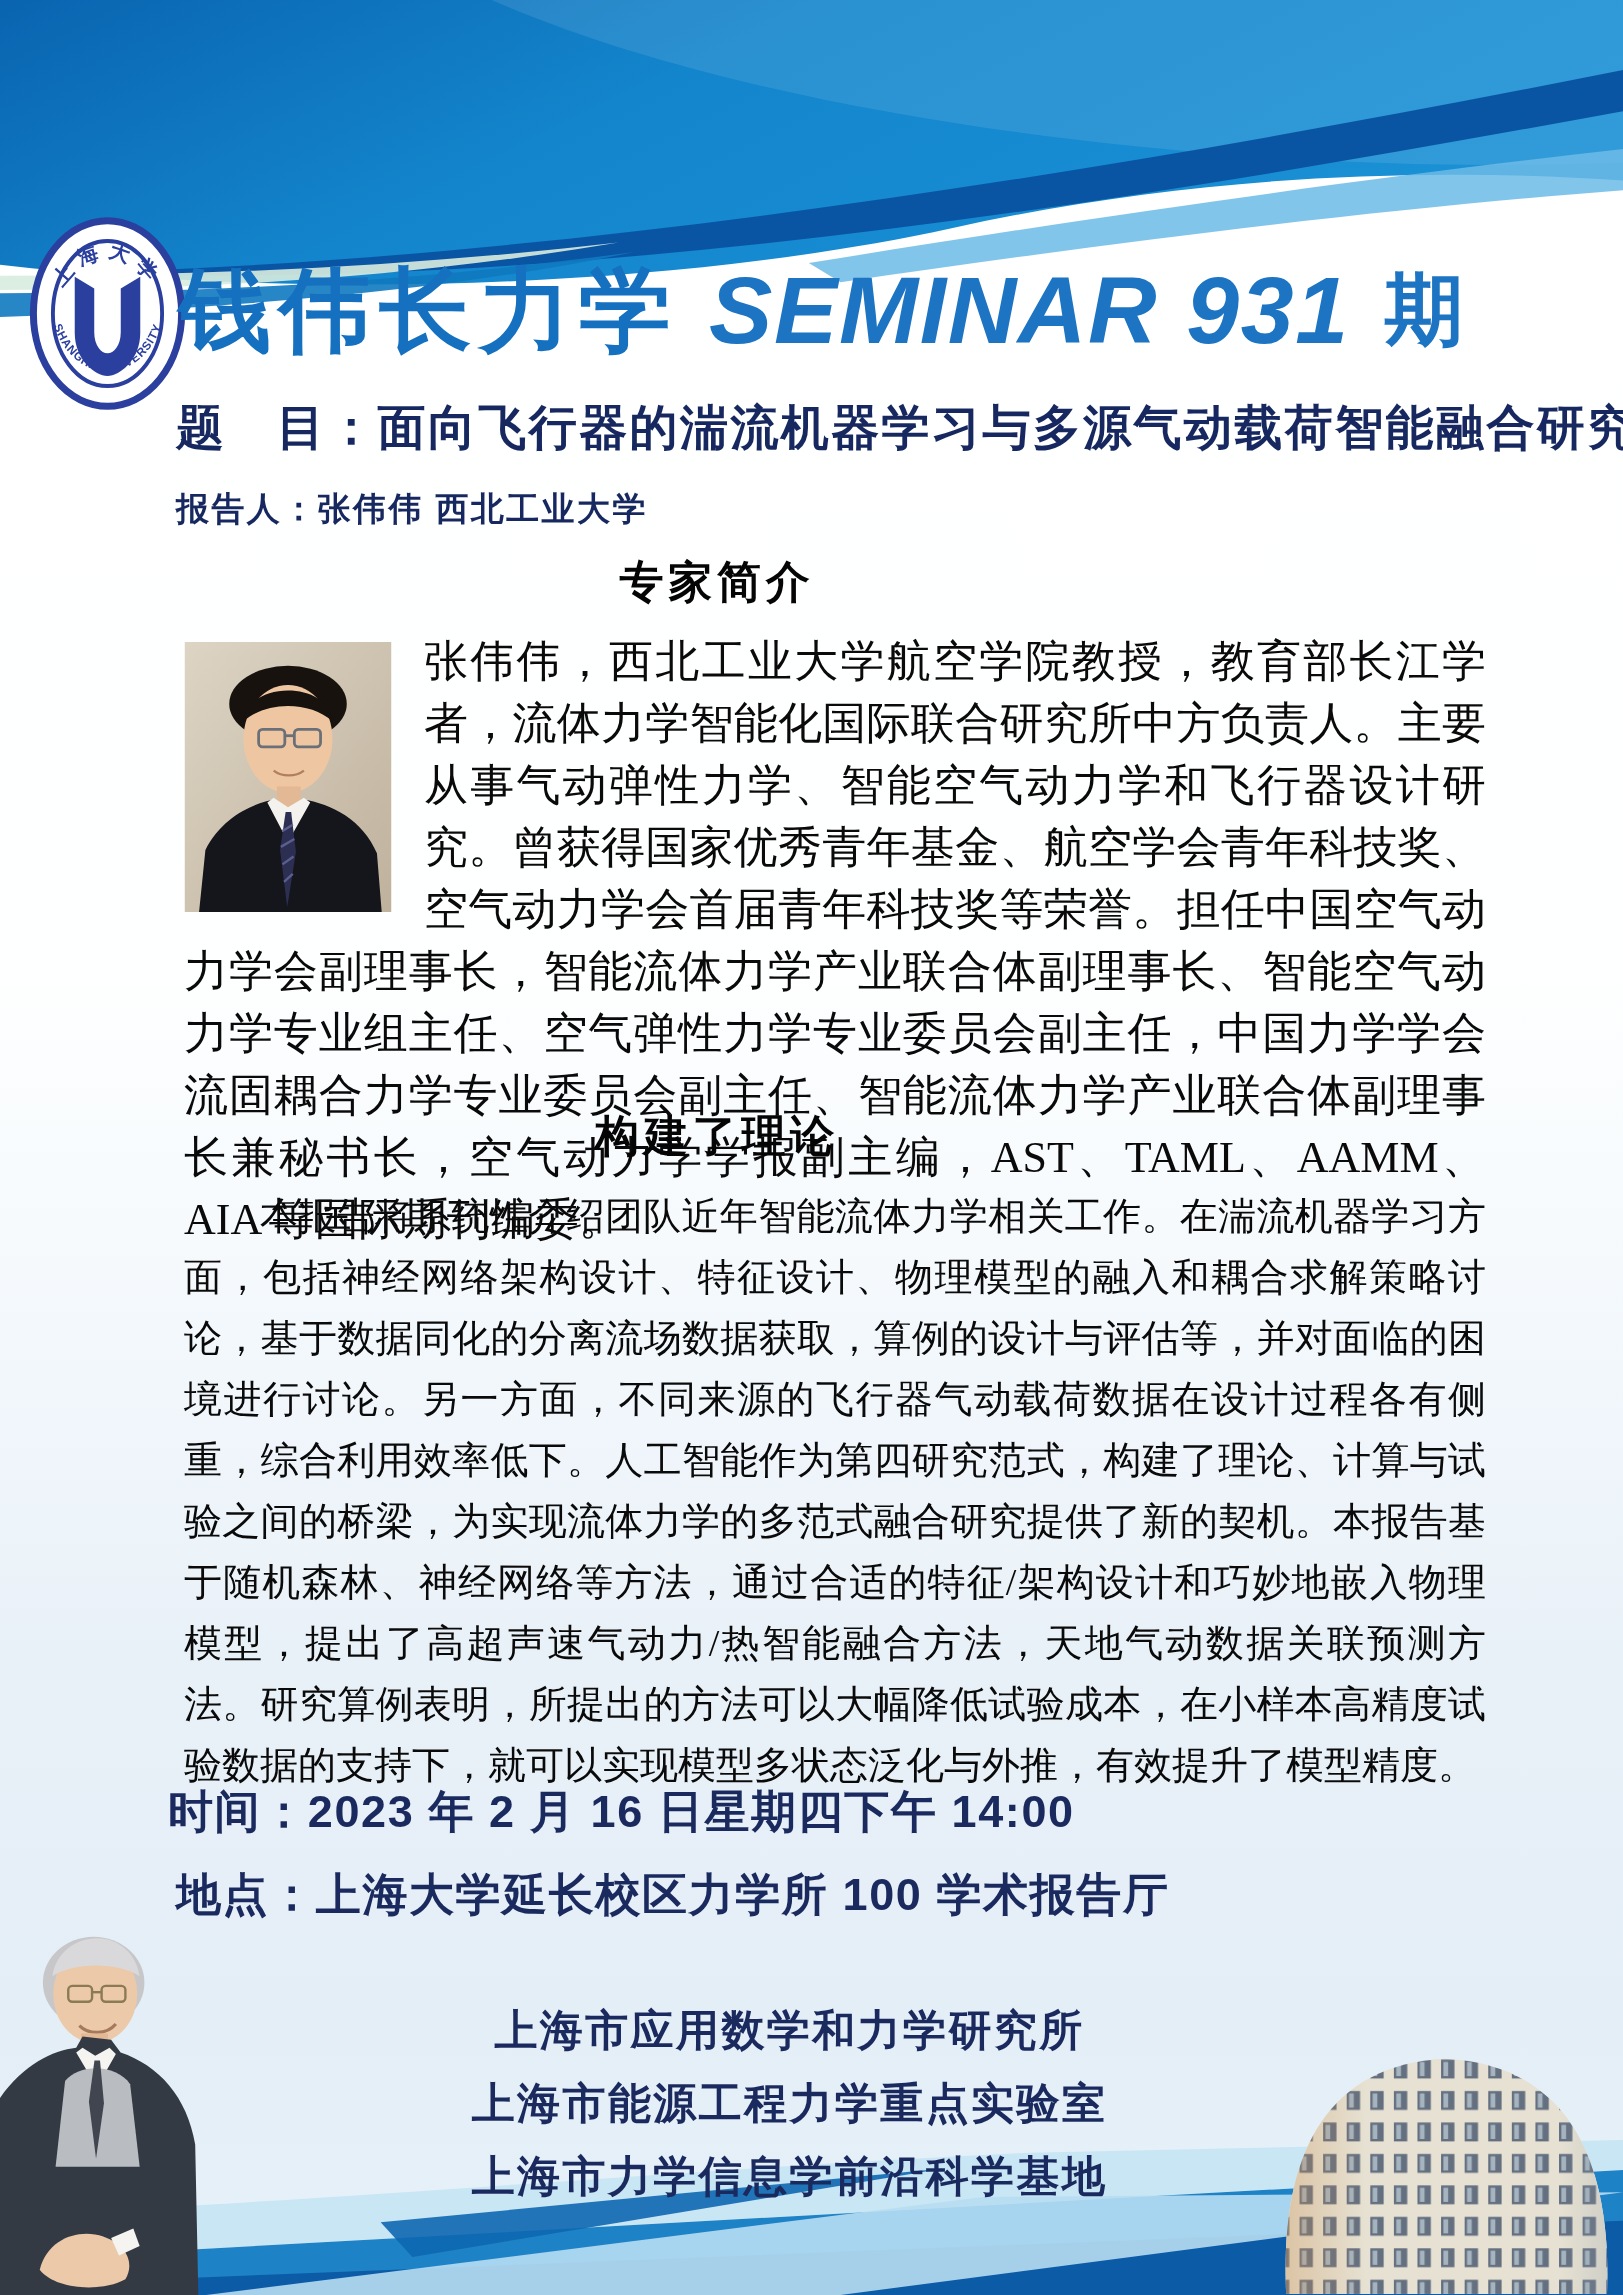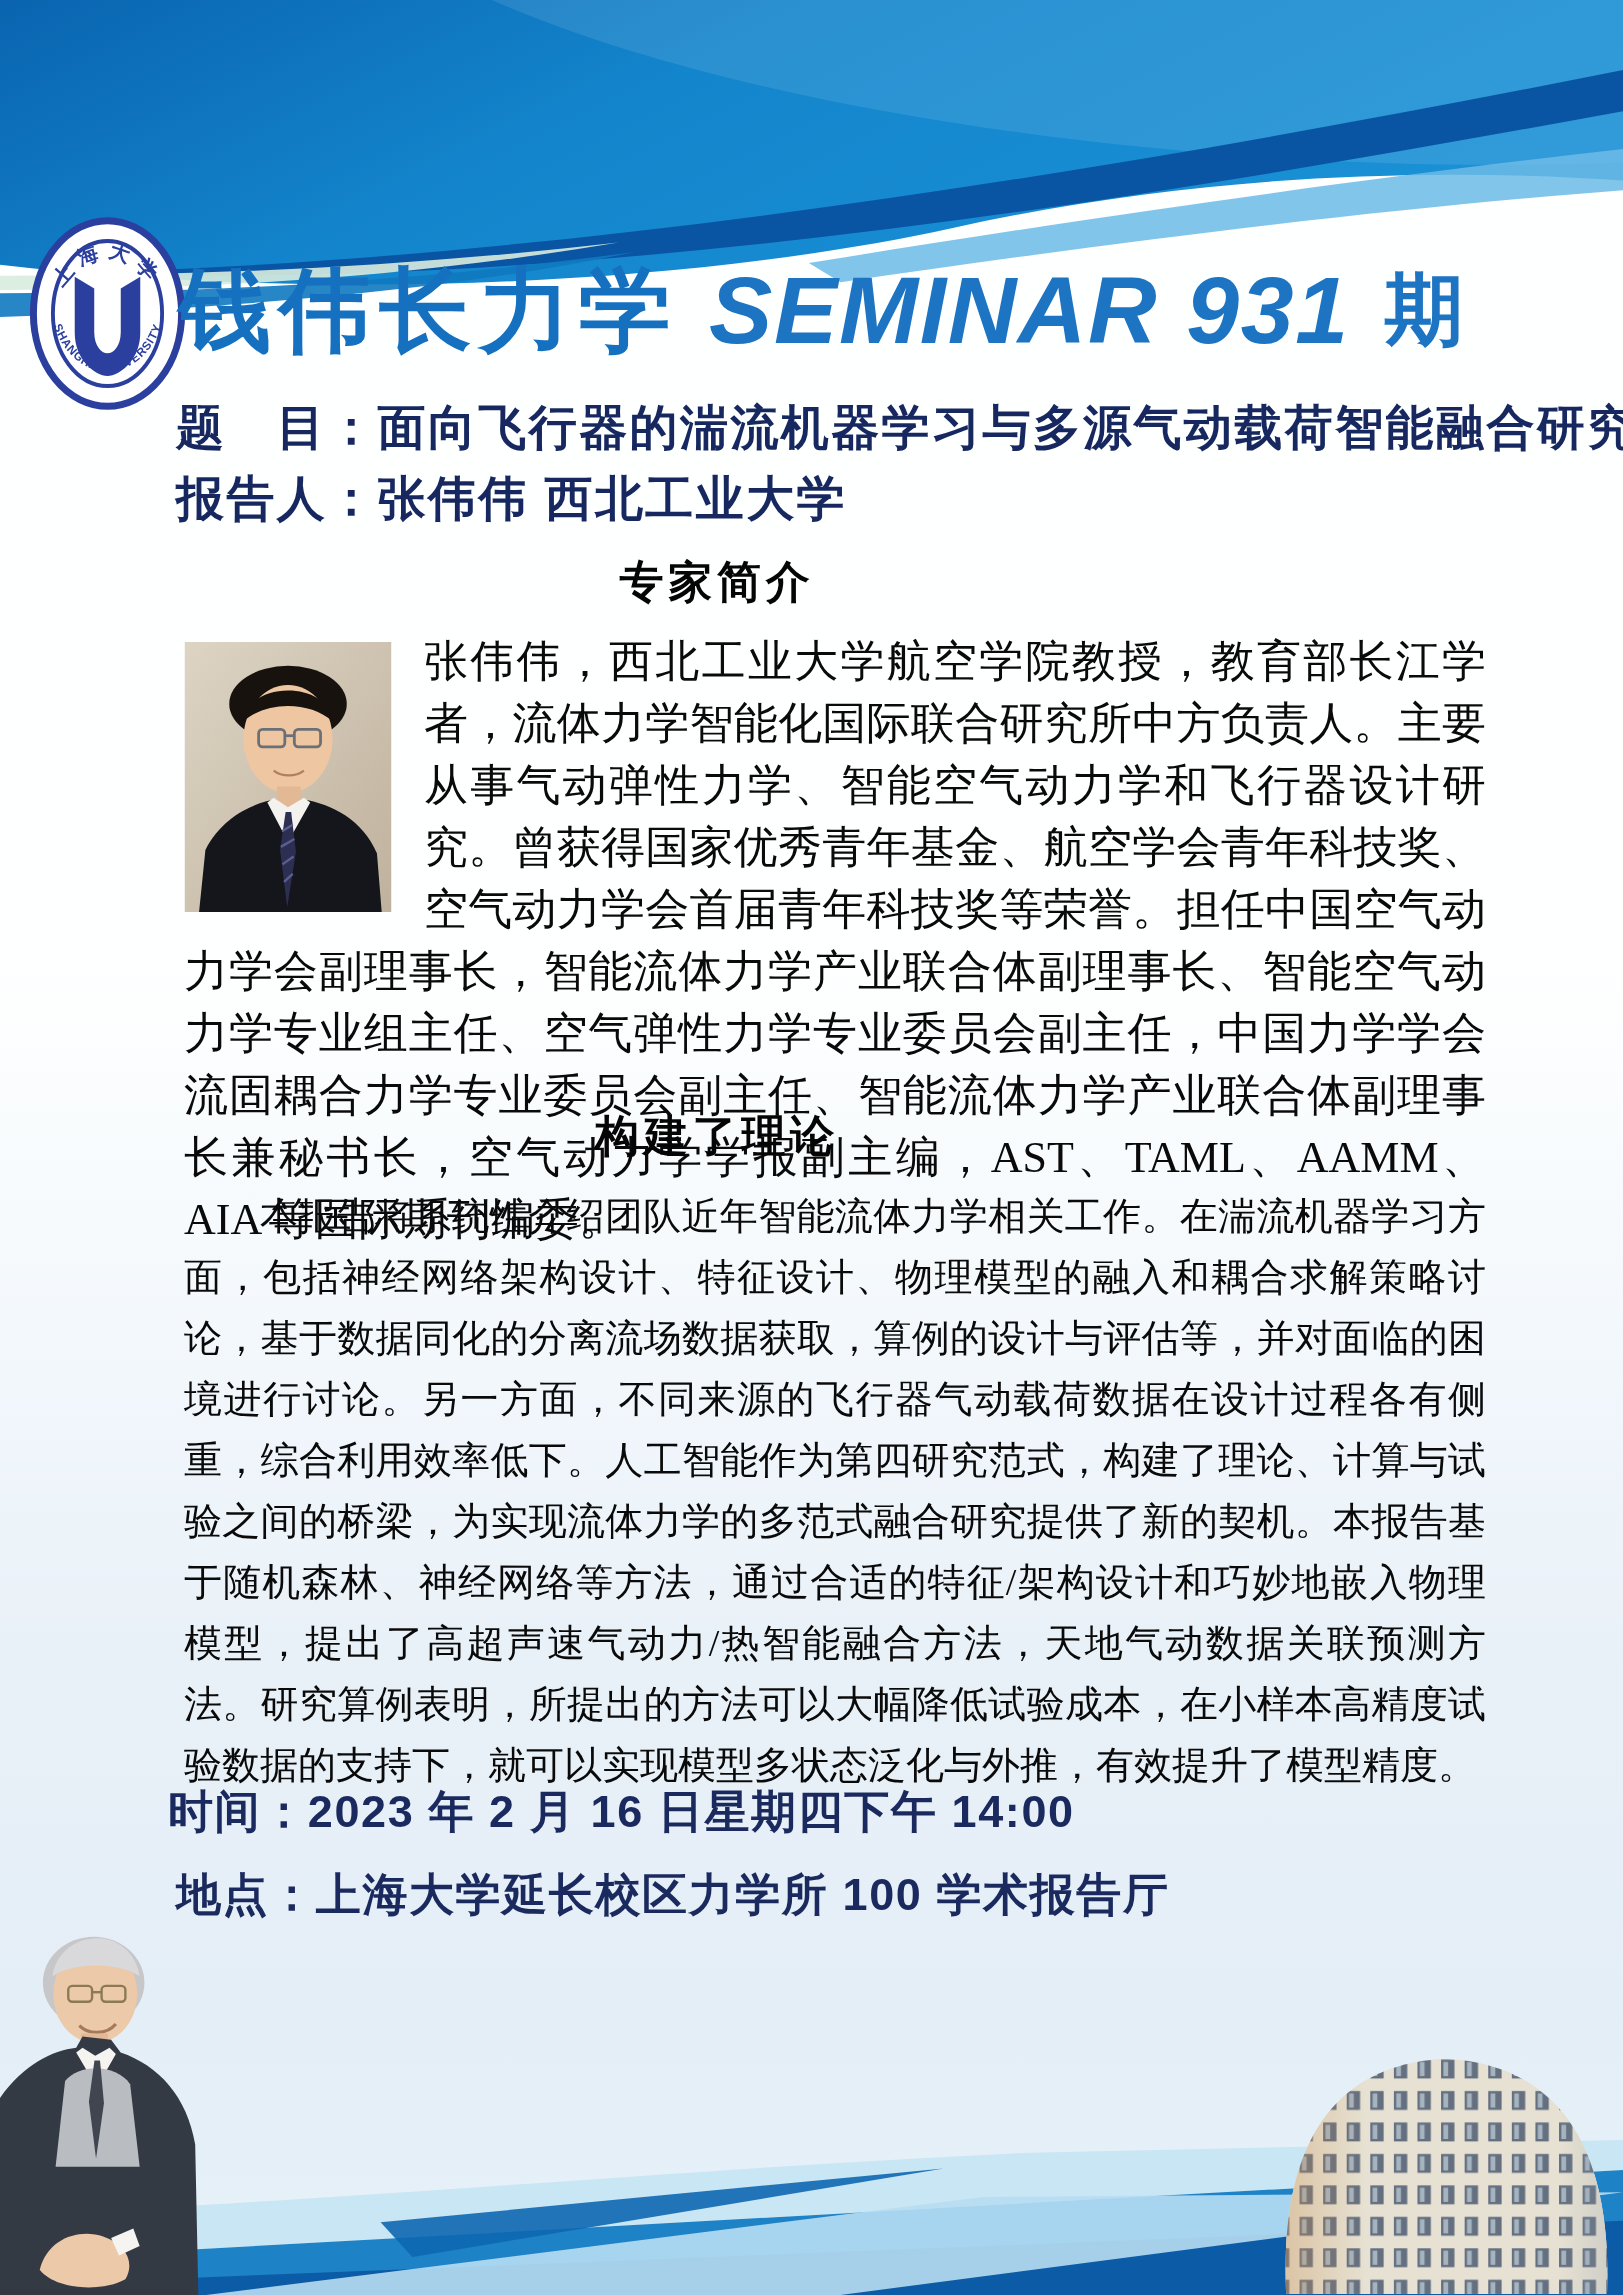--- a/index.html
+++ b/index.html
@@ -11,21 +11,21 @@
   .abs{position:absolute;}
   
   .header-wave{left:0;top:0;width:1624px;height:317px;}
   .logo{left:28.5px;top:216px;width:157px;height:195px;}
   .title-row{left:179px;top:247px;height:127px;display:flex;align-items:center;gap:30px;white-space:nowrap;}
   .title-cn{font-size:92px;font-weight:900;color:#1571c0;letter-spacing:8px;font-family:"Liberation Sans","DejaVu Sans",sans-serif;}
   .title-en{font-size:95px;font-weight:bold;font-style:italic;color:#1c74c2;font-family:Liberation Sans, sans-serif;letter-spacing:1.6px;}
   .title-issue{font-size:79px;font-weight:900;color:#1c74c2;font-family:"DejaVu Sans",sans-serif;margin-left:4.8px;}
   
   .topic-line{left:176px;top:396px;font-size:48px;font-weight:900;color:#16285f;letter-spacing:2.4px;white-space:nowrap;}
-  .speaker-line{left:176px;top:467px;font-size:48px;font-weight:900;color:#16285f;letter-spacing:2.4px;white-space:nowrap;}
+  .speaker-line{left:176px;top:487px;font-size:33px;font-weight:900;color:#16285f;letter-spacing:2.4px;white-space:nowrap;}
   .section-heading{left:0;width:1434px;text-align:center;font-size:44px;font-weight:bold;color:#050505;
     font-family:"Liberation Serif","DejaVu Serif",serif;letter-spacing:4.8px;}
   .expert-heading{top:553px;}
   .abstract-heading{top:1107px;}
   .bio-block{left:184px;top:631px;width:1302px;font-size:44px;line-height:62px;text-align:justify;color:#0a0a0a;
     font-family:"Liberation Serif","DejaVu Serif",serif;}
   .speaker-photo{float:left;width:208px;height:270px;margin:11px 32px 4.8px 0;}
   .abstract-text{left:184px;top:1186px;width:1302px;font-size:38px;line-height:61px;text-align:justify;color:#0a0a0a;
     font-family:"Liberation Serif","DejaVu Serif",serif;text-indent:2em;}
   .time-line{left:168px;top:1782px;font-size:45px;font-weight:900;color:#1b2a5e;letter-spacing:1.6px;white-space:nowrap;}
@@ -158,15 +158,20 @@
     <path d="M100,162 C112,174 134,174 146,160" fill="none" stroke="#a5795c" stroke-width="4"></path>
     <rect x="102" y="172" width="34" height="24" fill="#e3b894"></rect>
     <path d="M-12,503 L-12,272 C20,216 62,194 96,190 L104,176 L140,180 L152,196 C200,212 236,252 246,312 L250,503 Z" fill="#343a44"></path>
     <path d="M96,196 L122,240 L146,198 L138,190 L120,200 L104,190 Z" fill="#f5f4f1"></path>
     <path d="M82,232 C100,210 146,210 164,236 L176,340 L70,340 Z" fill="#b9bdc2"></path>
     <path d="M119,206 L112,258 L121,330 L131,260 L126,206 Z" fill="#41454f"></path>
     <path d="M50,470 C60,430 100,418 130,428 C160,438 170,462 158,482 C130,498 70,496 50,470 Z" fill="#ecc9a8"></path>
     <path d="M140,430 L168,418 L176,440 L150,452 Z" fill="#f5f4f1"></path>
   </svg>
 
+  <div class="abs footer-orgs">
+    <div class="footer-org">上海市应用数学和力学研究所</div>
+    <div class="footer-org">上海市能源工程力学重点实验室</div>
+    <div class="footer-org">上海市力学信息学前沿科学基地</div>
+  </div>
 
 </div>
 
 
 </body></html>

